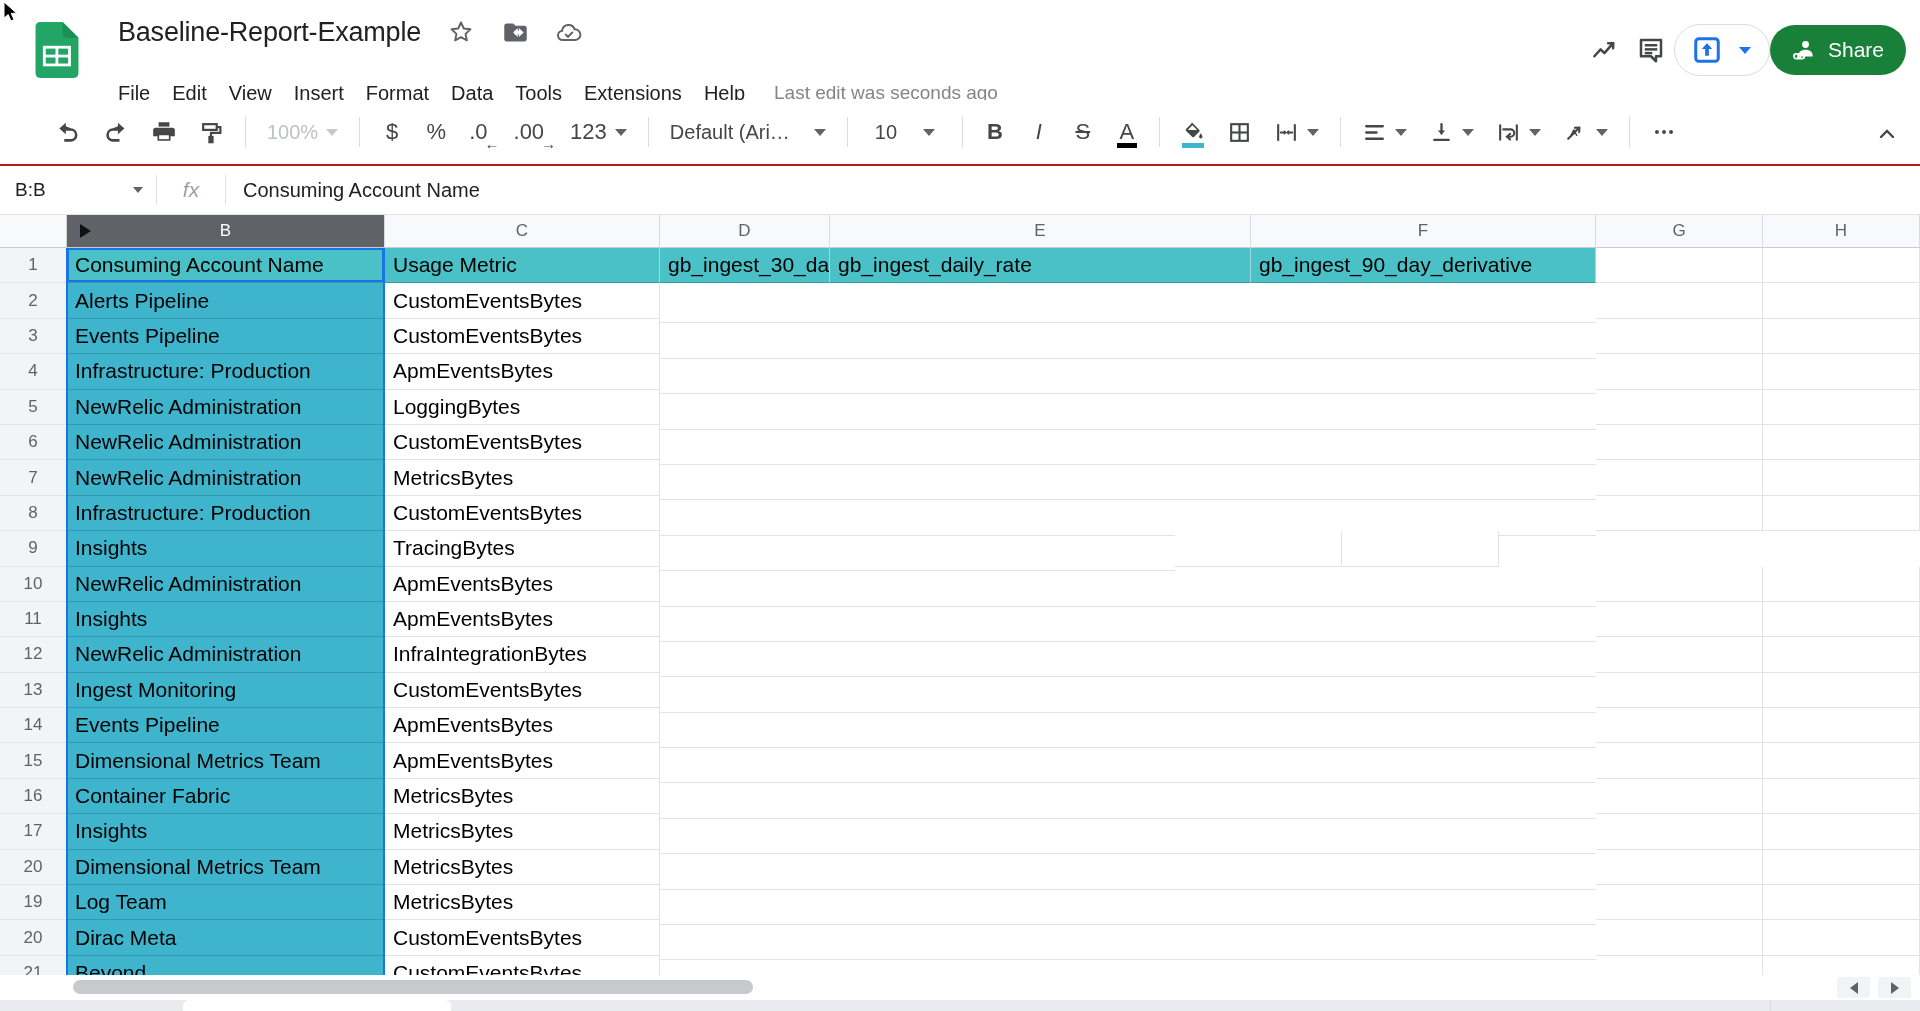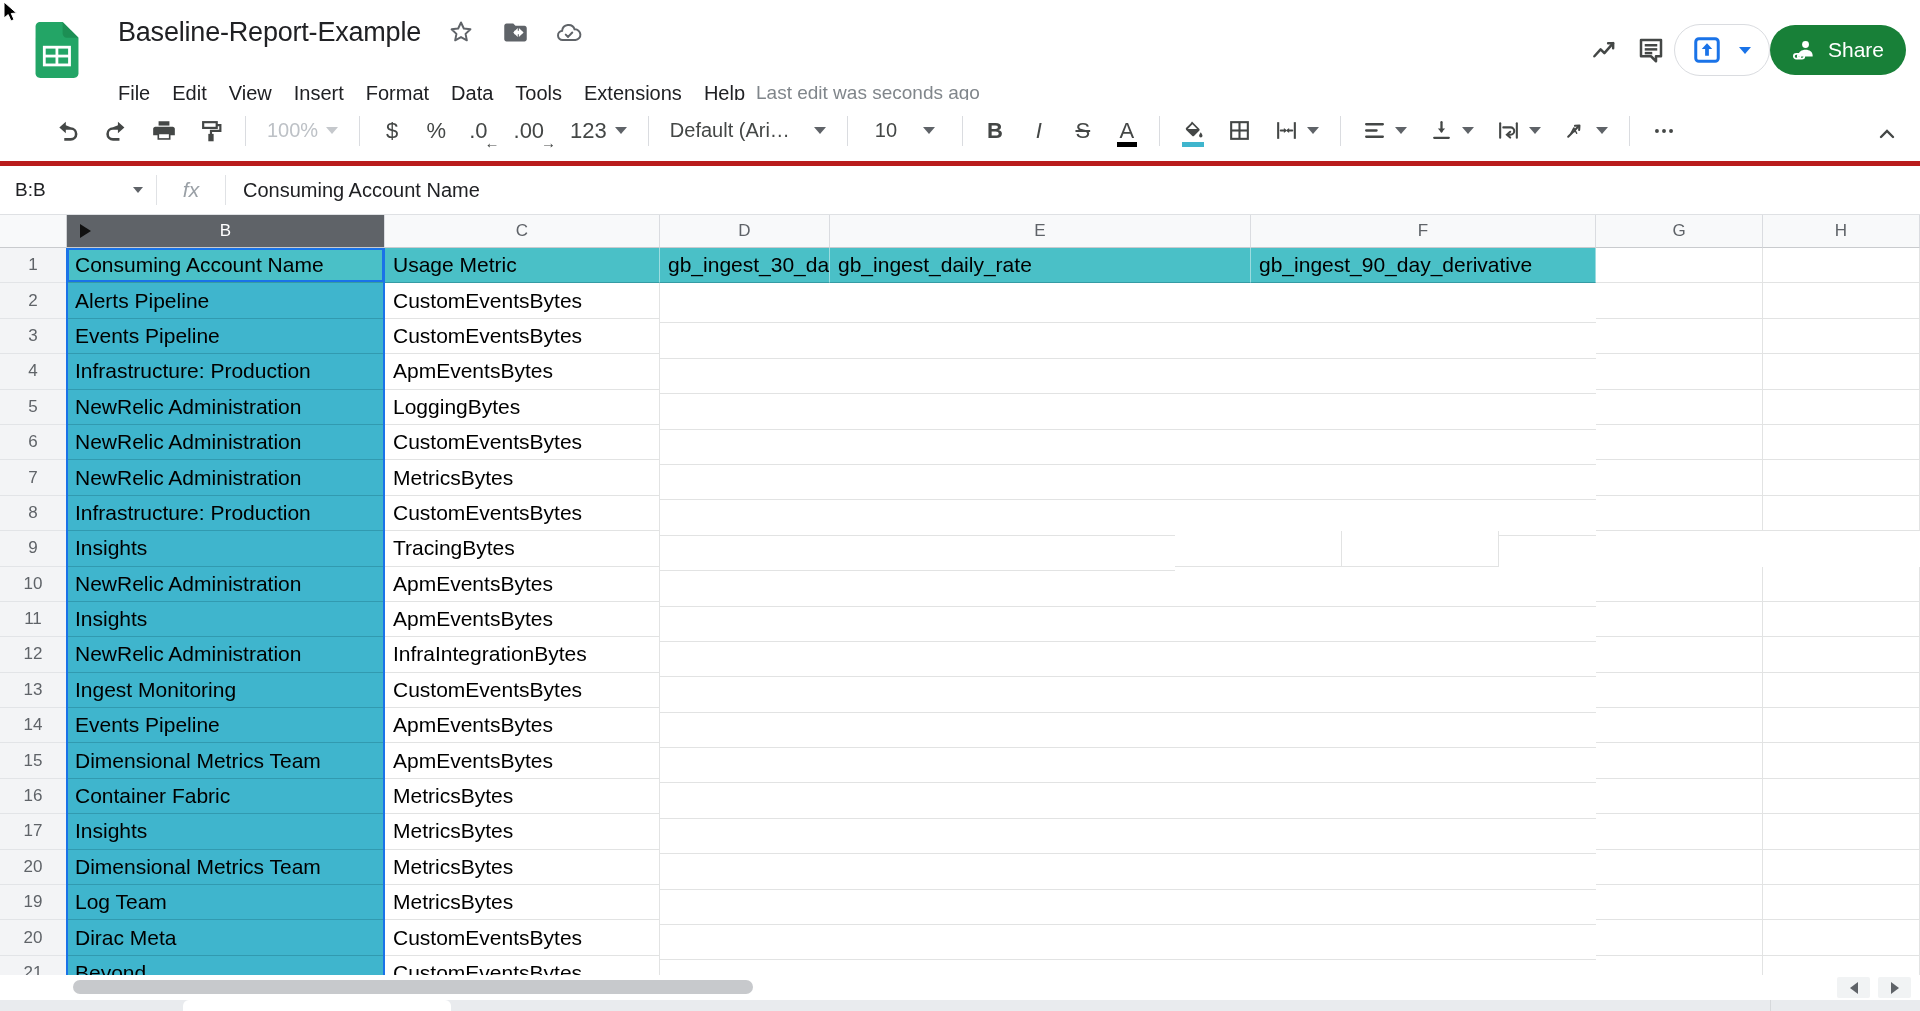--- a/index.html
+++ b/index.html
@@ -7,29 +7,29 @@
     font-family:"Liberation Sans", sans-serif; color:#202124; }
 
   
   #appbar { position:absolute; top:0; left:0; width:1920px; height:100px; background:#fff; }
   #logo { position:absolute; left:34px; top:22px; width:46px; height:56px; }
   #title-row { position:absolute; left:118px; top:14px; height:36px; display:flex; align-items:center; }
   #doc-title { font-size:27px; color:#202124; letter-spacing:-0.2px; white-space:nowrap; }
   .title-icon { margin-left:26px; width:28px; height:28px; display:flex; align-items:center; justify-content:center; color:#5f6368; cursor:pointer; }
   #menu-row { position:absolute; left:107px; top:76px; height:34px; display:flex; align-items:center; }
   .menu-item { padding:3px 11px; font-size:20px; color:#202124; border-radius:6px; cursor:pointer; white-space:nowrap; }
-  #last-edit { font-size:19px; color:#80868b; text-decoration:underline; cursor:pointer; white-space:nowrap; }
+  #last-edit { margin-left:18px; font-size:19px; color:#80868b; text-decoration:underline; cursor:pointer; white-space:nowrap; }
   #topright { position:absolute; right:14px; top:24px; height:52px; display:flex; align-items:center; }
   .tr-iconbtn { width:46px; height:46px; display:flex; align-items:center; justify-content:center; color:#444746; cursor:pointer; }
   #present-pill { width:96px; height:52px; border:1px solid #dadce0; border-radius:26px; display:flex; align-items:center; justify-content:center; gap:9px; background:#fff; cursor:pointer; }
   #share-btn { height:50px; min-width:136px; background:var(--share-green); border-radius:25px; display:flex; align-items:center; justify-content:center; gap:11px; color:#fff; cursor:pointer; padding:0 22px; }
   #share-btn span { font-size:21px; font-weight:500; }
 
   
-  #toolbar { position:absolute; top:100px; left:0; width:1920px; height:66px; background:#fff; display:flex; align-items:center; padding-left:44px; border-bottom:5px solid #b91c1c; }
+  #toolbar { position:absolute; top:100px; left:0; width:1920px; height:66px; background:#fff; display:flex; align-items:center; padding-left:44px; border-bottom:2px solid #b91c1c; }
   .tbtn { display:flex; align-items:center; justify-content:center; min-width:34px; height:40px; padding:0 6px; margin:0 5px; border-radius:4px; color:#444746; cursor:pointer; position:relative; }
   .tbtn svg { display:block; }
   .tdiv { width:1px; height:30px; background:#dadce0; margin:0 10px; }
   .tlabel { font-size:20px; color:#444746; }
   .disabled .tlabel { color:#bdc1c6; }
   .caret { width:0; height:0; border-left:6px solid transparent; border-right:6px solid transparent; border-top:7px solid #5f6368; margin-left:8px; }
   .disabled .caret { border-top-color:#c5c8cc; }
   .blue-caret { border-top-color:#1a73e8; }
   .fmt-letter { font-size:22px; color:#444746; }
   .dec-wrap { position:relative; padding-right:4px; }

